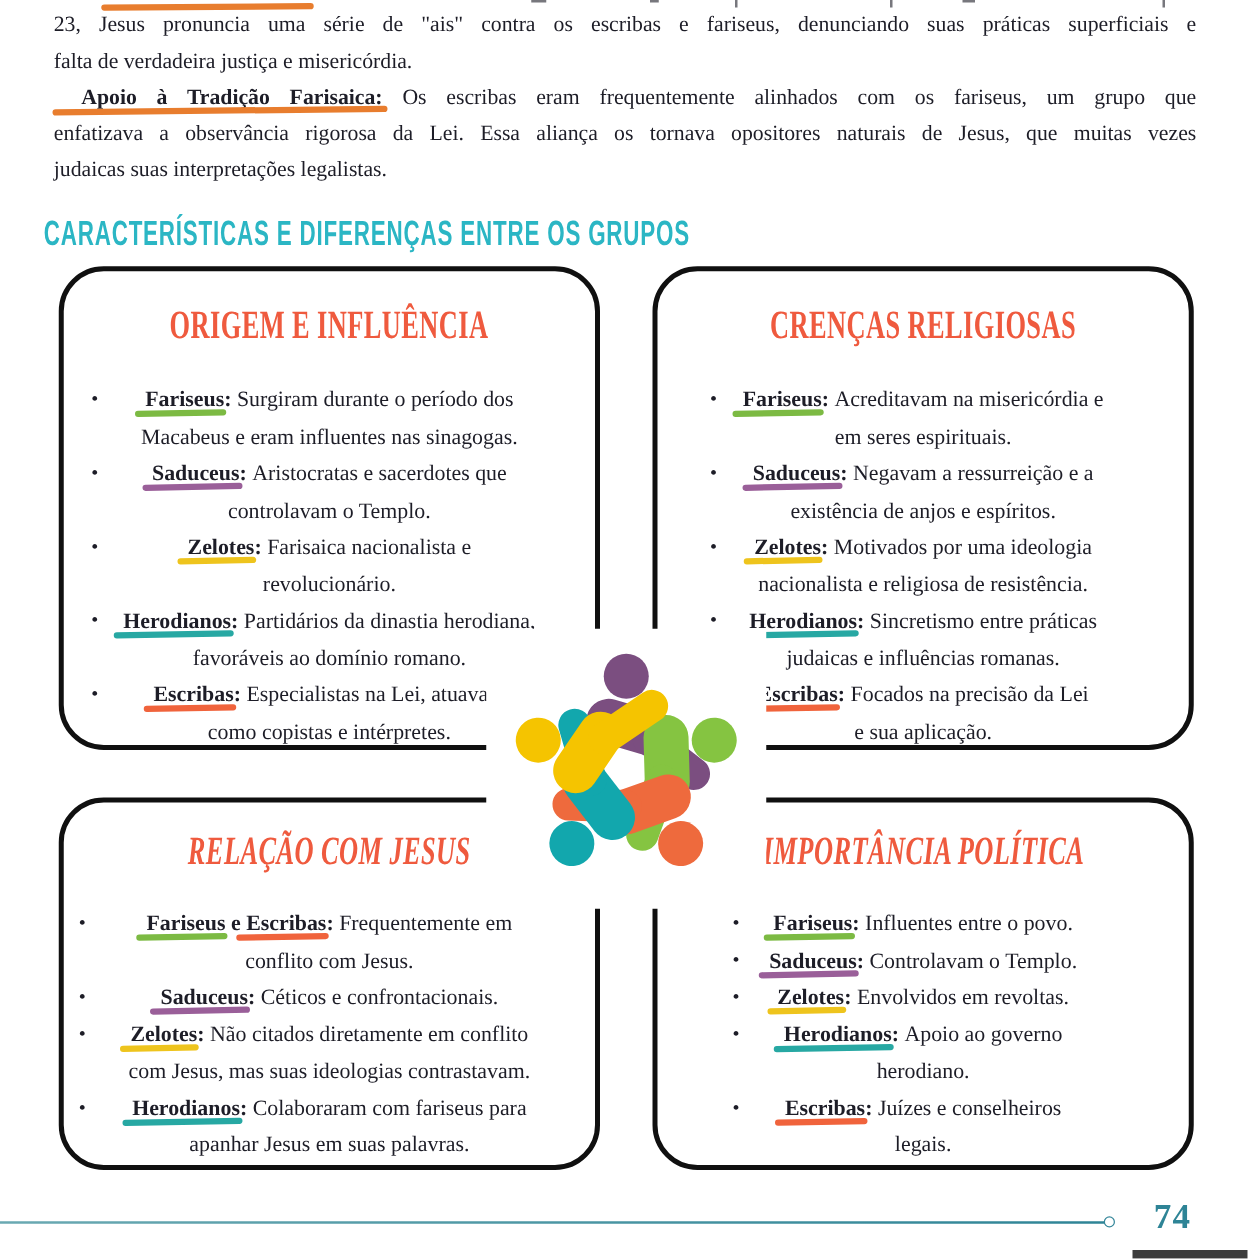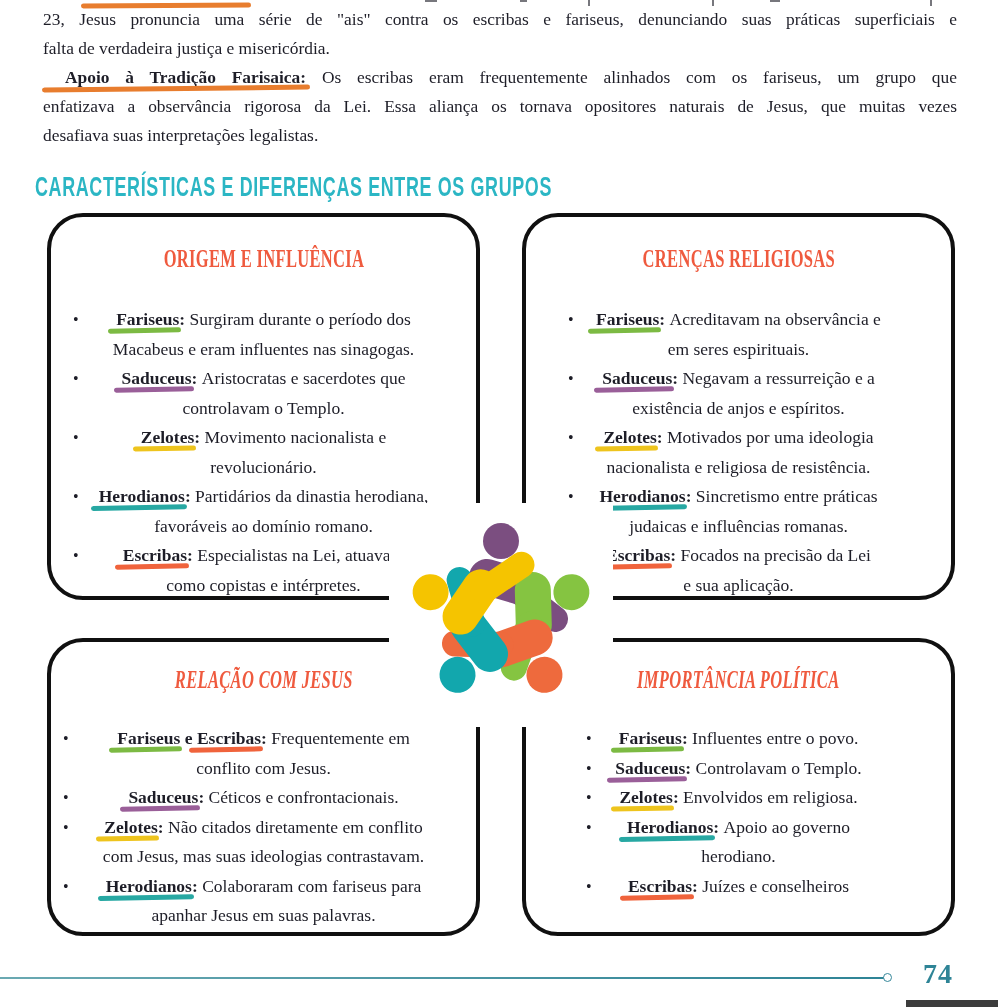--- a/index.html
+++ b/index.html
@@ -30,21 +30,21 @@
                    font-family:"Liberation Sans", sans-serif;font-weight:bold;font-size:28px;color:#2bb6c4;}
   .section-heading .squeeze{display:inline-block;transform:scaleX(.64);transform-origin:left center;
                             letter-spacing:1px;white-space:nowrap;}
 
   
   .box{position:absolute;background:#fff;border:4.5px solid #101010;border-radius:36px;box-sizing:border-box;}
   .box1{left:47px;top:213px;width:433px;height:387px;}
   .box2{left:522px;top:213px;width:433px;height:387px;}
   .box3{left:47px;top:638px;width:433px;height:298px;}
   .box4{left:522px;top:638px;width:433px;height:298px;}
-  .box-title{text-align:center;color:#ef5a3e;font-weight:bold;font-size:25px;height:40px;line-height:40px;}
+  .box-title{text-align:center;color:#ef5a3e;font-weight:bold;font-size:32px;height:40px;line-height:40px;}
   .box1 .box-title,.box2 .box-title{margin-top:22px;}
   .box3 .box-title,.box4 .box-title{margin-top:18px;font-style:italic;}
   .box-title .squeeze{display:inline-block;transform:scaleX(.66);transform-origin:center;
                       letter-spacing:.5px;white-space:nowrap;}
   .box-list{font-size:17.5px;padding:0 8px;}
   .box1 .box-list,.box2 .box-list{margin-top:26px;}
   .box3 .box-list,.box4 .box-list{margin-top:24px;}
   .bline{position:relative;height:29.5px;line-height:29.5px;text-align:center;white-space:nowrap;}
   .bullet{position:absolute;top:0;font-size:16px;color:#1d1d27;}
   .box1 .bullet{left:14px;}
@@ -81,46 +81,46 @@
     <div class="frag" style="left:712px;top:0;width:2px;height:6px;"></div>
     <div class="frag" style="left:770px;top:0;width:10px;height:2px;"></div>
     <div class="frag" style="left:930px;top:0;width:2px;height:6px;"></div>
   </div>
 
   <div class="intro">
     <div class="line jline">23, Jesus pronuncia uma série de "ais" contra os escribas e fariseus, denunciando suas práticas superficiais e</div>
     <div class="line lline">falta de verdadeira justiça e misericórdia.</div>
     <div class="line jline indent"><span class="bold-lead">Apoio à Tradição Farisaica:</span><span> Os escribas eram frequentemente alinhados com os fariseus, um grupo que</span></div>
     <div class="line jline">enfatizava a observância rigorosa da Lei. Essa aliança os tornava opositores naturais de Jesus, que muitas vezes</div>
-    <div class="line lline">desafiava suas interpretações legalistas.</div>
+    <div class="line lline">judaicas suas interpretações legalistas.</div>
   </div>
 
   <div class="section-heading">
     <span class="squeeze">CARACTERÍSTICAS E DIFERENÇAS ENTRE OS GRUPOS</span>
   </div>
 
   <div class="box box1">
     <div class="box-title"><span class="squeeze">ORIGEM E INFLUÊNCIA</span></div>
     <div class="box-list">
         <div class="bline"><span class="bullet">•</span><span class="gname ul" style="--u: #7cba43;">Fariseus</span><span class="gcolon">: </span><span>Surgiram durante o período dos</span></div>
         <div class="bline">Macabeus e eram influentes nas sinagogas.</div>
         <div class="bline"><span class="bullet">•</span><span class="gname ul" style="--u: #9a5f99;">Saduceus</span><span class="gcolon">: </span><span>Aristocratas e sacerdotes que</span></div>
         <div class="bline">controlavam o Templo.</div>
-        <div class="bline"><span class="bullet">•</span><span class="gname ul" style="--u: #eec41d;">Zelotes</span><span class="gcolon">: </span><span>Movimento nacionalista e</span></div>
+        <div class="bline"><span class="bullet">•</span><span class="gname ul" style="--u: #eec41d;">Zelotes</span><span class="gcolon">: </span><span>Farisaica nacionalista e</span></div>
         <div class="bline">revolucionário.</div>
         <div class="bline"><span class="bullet">•</span><span class="gname ul" style="--u: #27a8a3;">Herodianos</span><span class="gcolon">: </span><span>Partidários da dinastia herodiana,</span></div>
         <div class="bline">favoráveis ao domínio romano.</div>
         <div class="bline"><span class="bullet">•</span><span class="gname ul" style="--u: #f0633c;">Escribas</span><span class="gcolon">: </span><span>Especialistas na Lei, atuavam</span></div>
         <div class="bline">como copistas e intérpretes.</div>
       </div>
   </div>
   <div class="box box2">
     <div class="box-title"><span class="squeeze">CRENÇAS RELIGIOSAS</span></div>
     <div class="box-list">
-        <div class="bline"><span class="bullet">•</span><span class="gname ul" style="--u: #7cba43;">Fariseus</span><span class="gcolon">: </span><span>Acreditavam na observância e</span></div>
+        <div class="bline"><span class="bullet">•</span><span class="gname ul" style="--u: #7cba43;">Fariseus</span><span class="gcolon">: </span><span>Acreditavam na misericórdia e</span></div>
         <div class="bline">em seres espirituais.</div>
         <div class="bline"><span class="bullet">•</span><span class="gname ul" style="--u: #9a5f99;">Saduceus</span><span class="gcolon">: </span><span>Negavam a ressurreição e a</span></div>
         <div class="bline">existência de anjos e espíritos.</div>
         <div class="bline"><span class="bullet">•</span><span class="gname ul" style="--u: #eec41d;">Zelotes</span><span class="gcolon">: </span><span>Motivados por uma ideologia</span></div>
         <div class="bline">nacionalista e religiosa de resistência.</div>
         <div class="bline"><span class="bullet">•</span><span class="gname ul" style="--u: #27a8a3;">Herodianos</span><span class="gcolon">: </span><span>Sincretismo entre práticas</span></div>
         <div class="bline">judaicas e influências romanas.</div>
         <div class="bline"><span class="bullet">•</span><span class="gname ul" style="--u: #f0633c;">Escribas</span><span class="gcolon">: </span><span>Focados na precisão da Lei</span></div>
         <div class="bline">e sua aplicação.</div>
       </div>
@@ -135,24 +135,25 @@
         <div class="bline">com Jesus, mas suas ideologias contrastavam.</div>
         <div class="bline"><span class="bullet">•</span><span class="gname ul" style="--u: #27a8a3;">Herodianos</span><span class="gcolon">: </span><span>Colaboraram com fariseus para</span></div>
         <div class="bline">apanhar Jesus em suas palavras.</div>
       </div>
   </div>
   <div class="box box4">
     <div class="box-title"><span class="squeeze">IMPORTÂNCIA POLÍTICA</span></div>
     <div class="box-list">
         <div class="bline"><span class="bullet">•</span><span class="gname ul" style="--u: #7cba43;">Fariseus</span><span class="gcolon">: </span><span>Influentes entre o povo.</span></div>
         <div class="bline"><span class="bullet">•</span><span class="gname ul" style="--u: #9a5f99;">Saduceus</span><span class="gcolon">: </span><span>Controlavam o Templo.</span></div>
-        <div class="bline"><span class="bullet">•</span><span class="gname ul" style="--u: #eec41d;">Zelotes</span><span class="gcolon">: </span><span>Envolvidos em religiosa.</span></div>
+        <div class="bline"><span class="bullet">•</span><span class="gname ul" style="--u: #eec41d;">Zelotes</span><span class="gcolon">: </span><span>Envolvidos em revoltas.</span></div>
         <div class="bline"><span class="bullet">•</span><span class="gname ul" style="--u: #27a8a3;">Herodianos</span><span class="gcolon">: </span><span>Apoio ao governo</span></div>
         <div class="bline">herodiano.</div>
         <div class="bline"><span class="bullet">•</span><span class="gname ul" style="--u: #f0633c;">Escribas</span><span class="gcolon">: </span><span>Juízes e conselheiros</span></div>
+        <div class="bline">legais.</div>
       </div>
   </div>
 
   <div class="team-wrap">
     <svg viewBox="0 0 224 224">
       <g class="person" transform="rotate(0 112 112)" fill="#7b4e80" stroke="#7b4e80">
         <circle cx="112" cy="38" r="18" stroke="none"></circle>
         <path d="M 98 74 L 132 84" fill="none" stroke-width="36" stroke-linecap="round"></path>
         <path d="M 130 88 L 166 116" fill="none" stroke-width="26" stroke-linecap="round"></path>
       </g>

